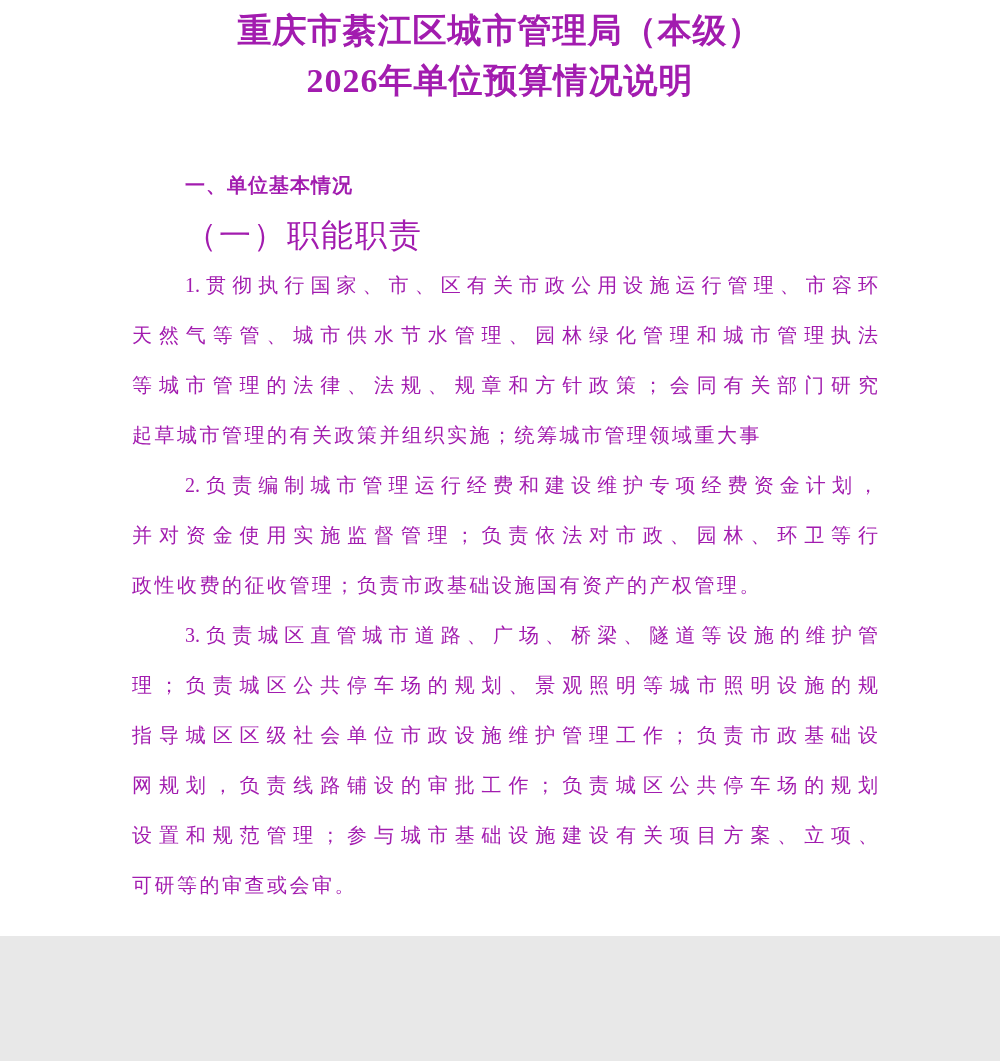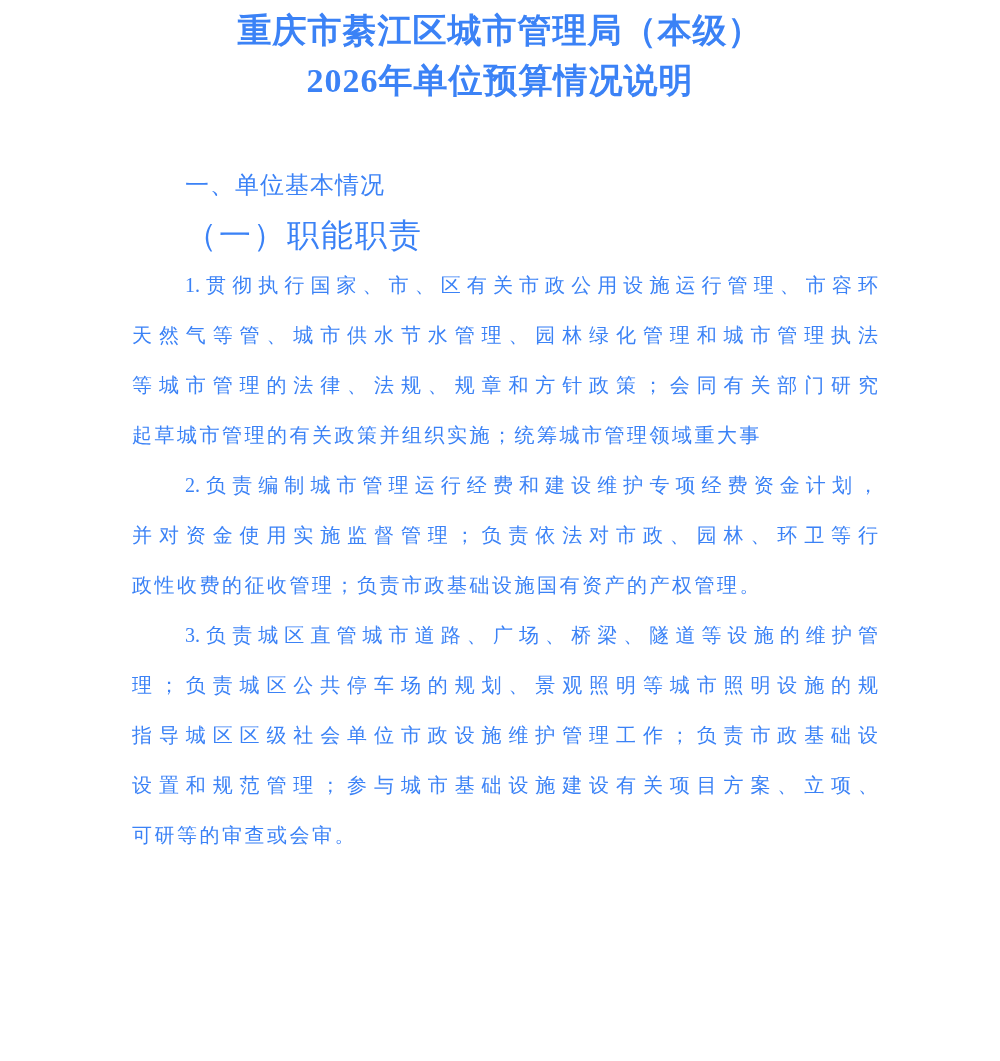--- a/index.html
+++ b/index.html
@@ -1,43 +1,43 @@
 <!DOCTYPE html>
 <html><head>
 <meta charset="utf-8">
 <style>
   * { margin: 0; padding: 0; box-sizing: border-box; }
   html, body { background: #e8e8e8; }
   .page {
     width: 1000px;
-    height: 1061px;
+    height: 936px;
     background: #ffffff;
-    color: #3b82f6;
+    color: #a21caf;
     overflow: hidden;
     margin: 0 auto;
     position: relative;
   }
   .title-block {
     padding-top: 6px;
     text-align: center;
     font-family: "Liberation Serif", serif;
     font-weight: bold;
     font-size: 34px;
     line-height: 50px;
     letter-spacing: 1px;
   }
   .content {
     padding-left: 132px;
     padding-right: 122px;
   }
   .section-heading {
     margin-top: 54px;
     font-family: "Liberation Sans", sans-serif;
-    font-weight: normal;
-    font-size: 24px;
+    font-weight: bold;
+    font-size: 20px;
     line-height: 50px;
     padding-left: 53px;
     letter-spacing: 1px;
   }
   .sub-heading {
     font-family: "Liberation Serif", serif;
     font-weight: normal;
     font-size: 32px;
     line-height: 50px;
     padding-left: 53px;
@@ -77,17 +77,18 @@
       </div>
     <div class="para">
         <div class="bodyline">2.负责编制城市管理运行经费和建设维护专项经费资金计划，</div>
         <div class="bodyline">并对资金使用实施监督管理；负责依法对市政、园林、环卫等行</div>
         <div class="bodyline">政性收费的征收管理；负责市政基础设施国有资产的产权管理。</div>
       </div>
     <div class="para">
         <div class="bodyline">3.负责城区直管城市道路、广场、桥梁、隧道等设施的维护管</div>
         <div class="bodyline">理；负责城区公共停车场的规划、景观照明等城市照明设施的规</div>
         <div class="bodyline">指导城区区级社会单位市政设施维护管理工作；负责市政基础设</div>
+        <div class="bodyline">网规划，负责线路铺设的审批工作；负责城区公共停车场的规划</div>
         <div class="bodyline">设置和规范管理；参与城市基础设施建设有关项目方案、立项、</div>
         <div class="bodyline">可研等的审查或会审。</div>
       </div>
   </div>
 </div>
 
 </body></html>

